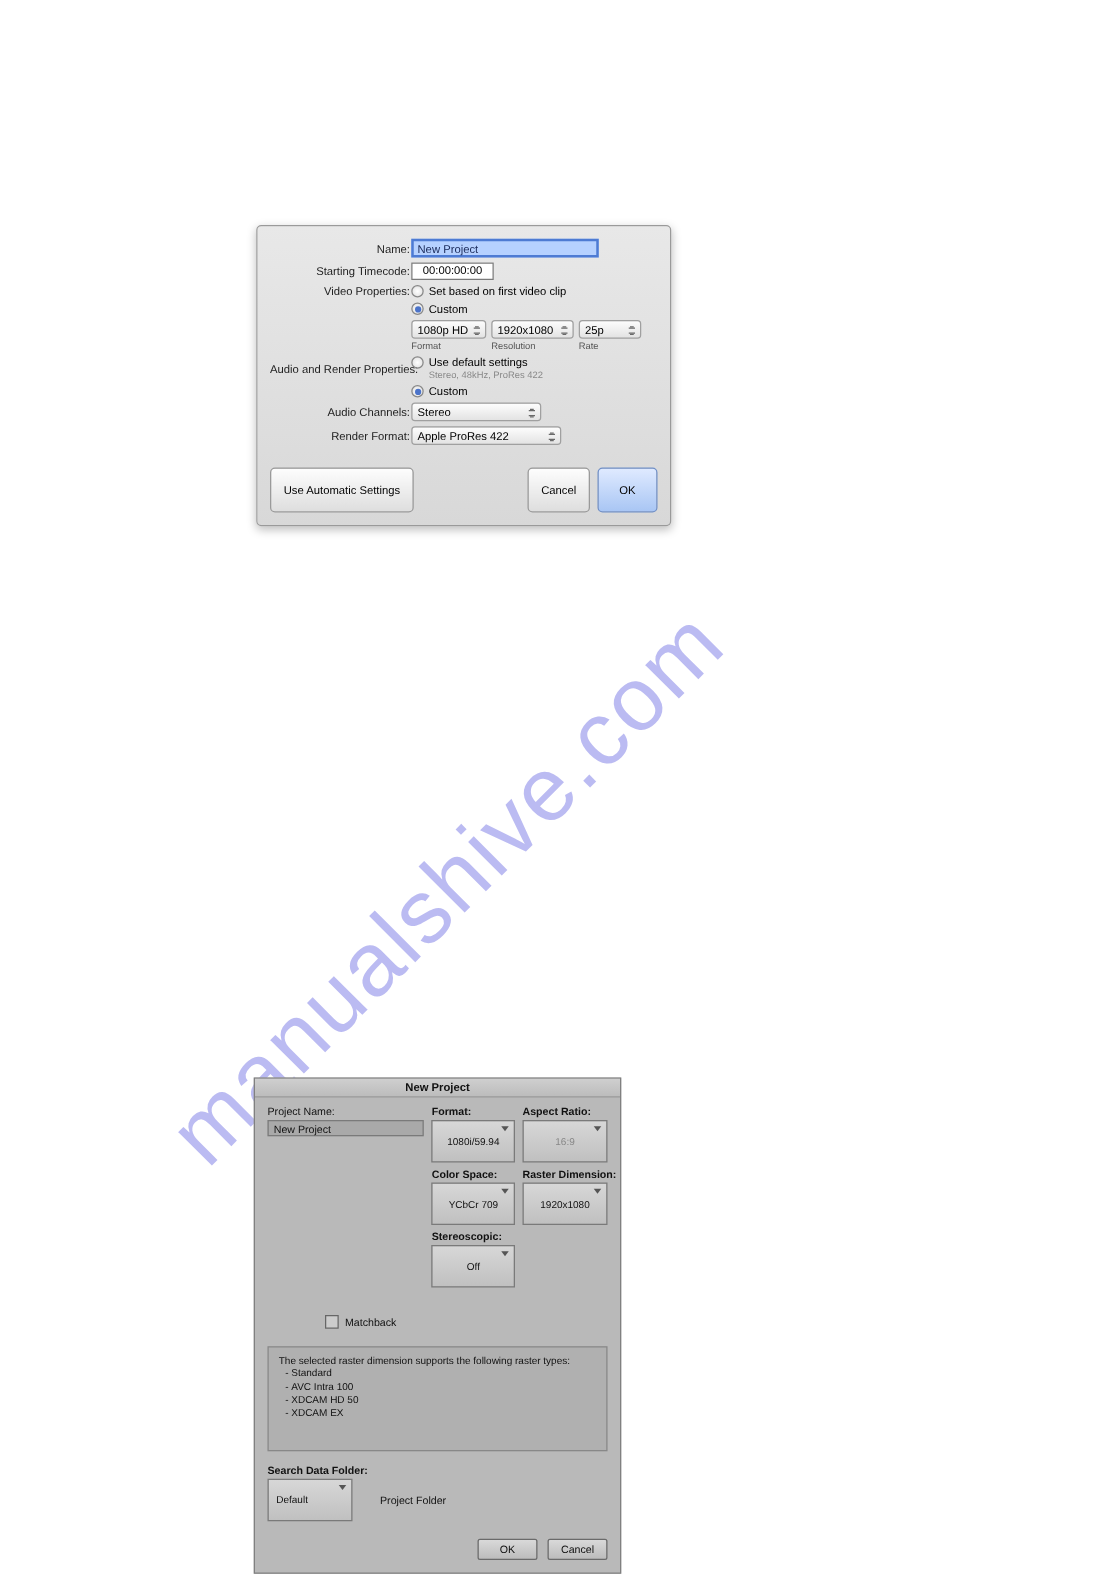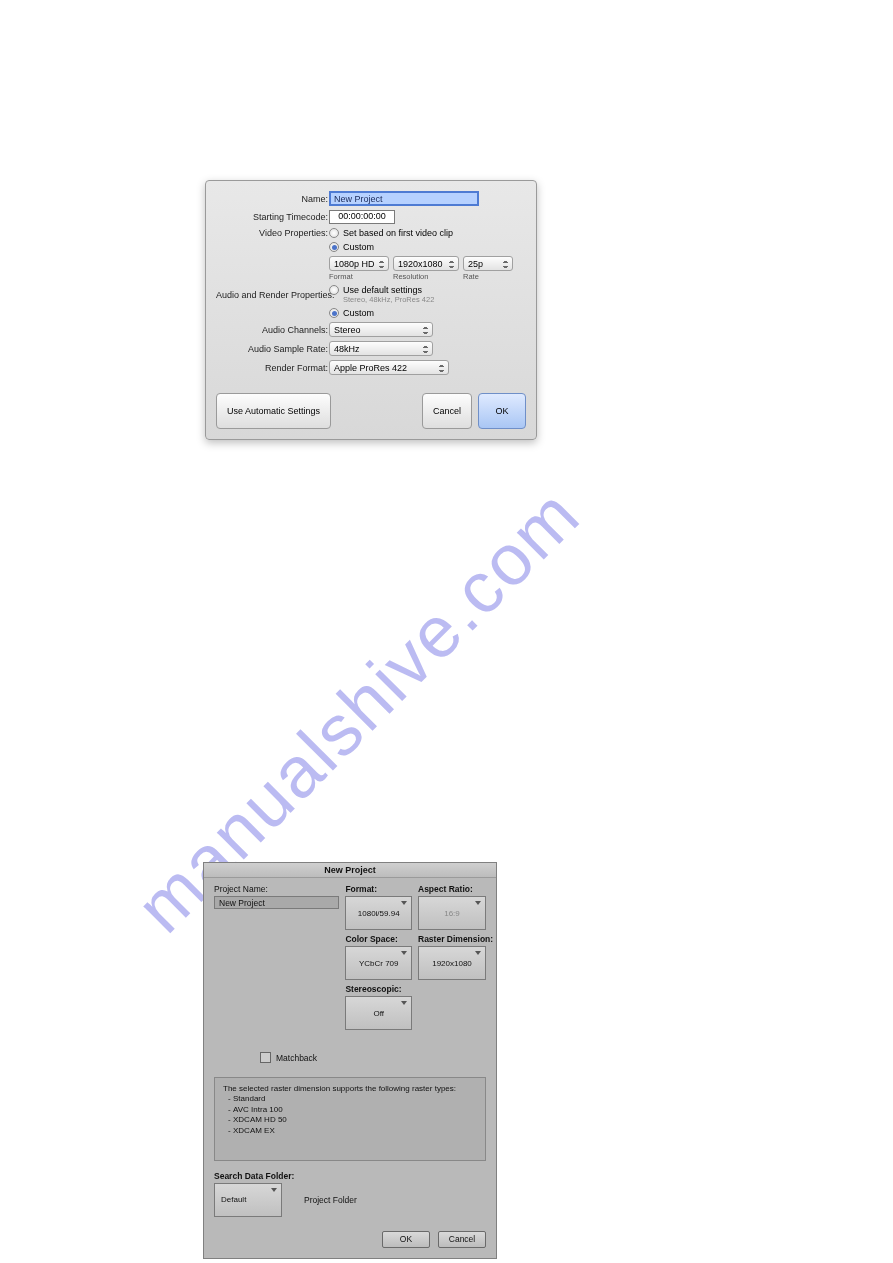--- a/index.html
+++ b/index.html
@@ -280,26 +280,20 @@
     <span>Custom</span>
   </div>
 
   <div class="row">
     <div class="lab">Audio Channels:</div>
     <div class="popup" style="width:104px;">
       <span>Stereo</span>
     </div>
   </div>
   <div class="row">
-    <div class="lab">Audio Sample Rate:</div>
-    <div class="popup" style="width:104px;">
-      <span>48kHz</span>
-    </div>
-  </div>
-  <div class="row">
     <div class="lab">Render Format:</div>
     <div class="popup" style="width:120px;">
       <span>Apple ProRes 422</span>
     </div>
   </div>
 
   <div class="btnbar">
     <div class="macbtn">Use Automatic Settings</div>
     <div style="display:flex; gap:6px;">
       <div class="macbtn">Cancel</div>

